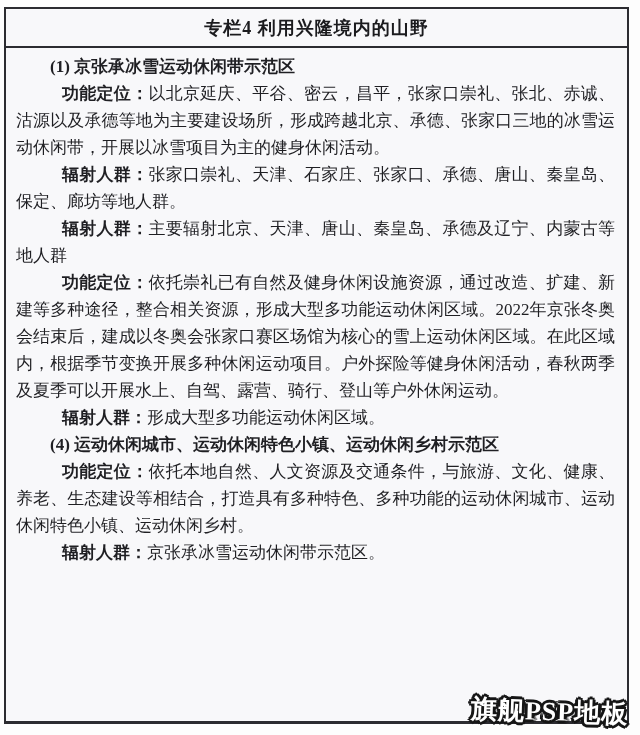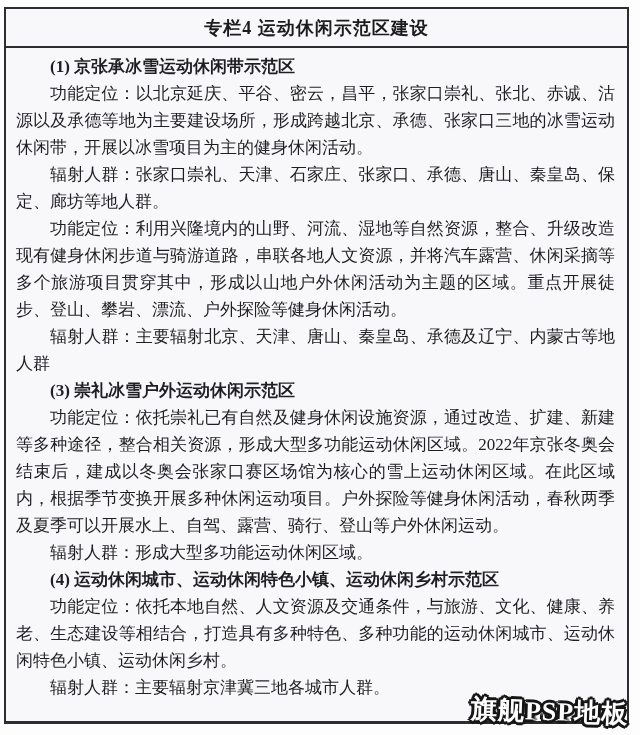--- a/index.html
+++ b/index.html
@@ -50,21 +50,22 @@
     margin: 0;
     font-weight: 700;
     text-indent: 2em;
     text-align: left;
   }
   .para {
     margin: 0;
     text-indent: 2em;
   }
   .para b {
-    font-weight: 400;
+    font-weight: 700;
+    margin-left: 12px;
   }
   .watermark {
     position: absolute;
     right: 12px;
     bottom: 6px;
     font-size: 26px;
     font-weight: 700;
     letter-spacing: 1px;
     color: #ffffff;
     transform: rotate(2deg);
@@ -74,29 +75,27 @@
       -2px  2px 0 #161616, 2px  2px 0 #161616,
       -3px  0   0 #161616, 3px  0   0 #161616,
        0   -3px 0 #161616, 0    3px 0 #161616;
   }
 </style>
 </head>
 <body>
 
 <div class="page">
   <div class="box">
-    <div class="box-title">专栏4 运动休闲示范区建设</div>
+    <div class="box-title">专栏4 利用兴隆境内的山野</div>
     <div class="box-body">
         <p class="sec-heading">(1) 京张承冰雪运动休闲带示范区</p>
         <p class="para"><b>功能定位：</b><span>以北京延庆、平谷、密云，昌平，张家口崇礼、张北、赤诚、沽源以及承德等地为主要建设场所，形成跨越北京、承德、张家口三地的冰雪运动休闲带，开展以冰雪项目为主的健身休闲活动。</span></p>
         <p class="para"><b>辐射人群：</b><span>张家口崇礼、天津、石家庄、张家口、承德、唐山、秦皇岛、保定、廊坊等地人群。</span></p>
-        <p class="para"><b>功能定位：</b><span>利用兴隆境内的山野、河流、湿地等自然资源，整合、升级改造现有健身休闲步道与骑游道路，串联各地人文资源，并将汽车露营、休闲采摘等多个旅游项目贯穿其中，形成以山地户外休闲活动为主题的区域。重点开展徒步、登山、攀岩、漂流、户外探险等健身休闲活动。</span></p>
         <p class="para"><b>辐射人群：</b><span>主要辐射北京、天津、唐山、秦皇岛、承德及辽宁、内蒙古等地人群</span></p>
-        <p class="sec-heading">(3) 崇礼冰雪户外运动休闲示范区</p>
         <p class="para"><b>功能定位：</b><span>依托崇礼已有自然及健身休闲设施资源，通过改造、扩建、新建等多种途径，整合相关资源，形成大型多功能运动休闲区域。2022年京张冬奥会结束后，建成以冬奥会张家口赛区场馆为核心的雪上运动休闲区域。在此区域内，根据季节变换开展多种休闲运动项目。户外探险等健身休闲活动，春秋两季及夏季可以开展水上、自驾、露营、骑行、登山等户外休闲运动。</span></p>
         <p class="para"><b>辐射人群：</b><span>形成大型多功能运动休闲区域。</span></p>
         <p class="sec-heading">(4) 运动休闲城市、运动休闲特色小镇、运动休闲乡村示范区</p>
         <p class="para"><b>功能定位：</b><span>依托本地自然、人文资源及交通条件，与旅游、文化、健康、养老、生态建设等相结合，打造具有多种特色、多种功能的运动休闲城市、运动休闲特色小镇、运动休闲乡村。</span></p>
-        <p class="para"><b>辐射人群：</b><span>主要辐射京津冀三地各城市人群。</span></p>
+        <p class="para"><b>辐射人群：</b><span>京张承冰雪运动休闲带示范区。</span></p>
       </div>
   </div>
   <div class="watermark">旗舰PSP地板</div>
 </div>
 
 </body></html>

